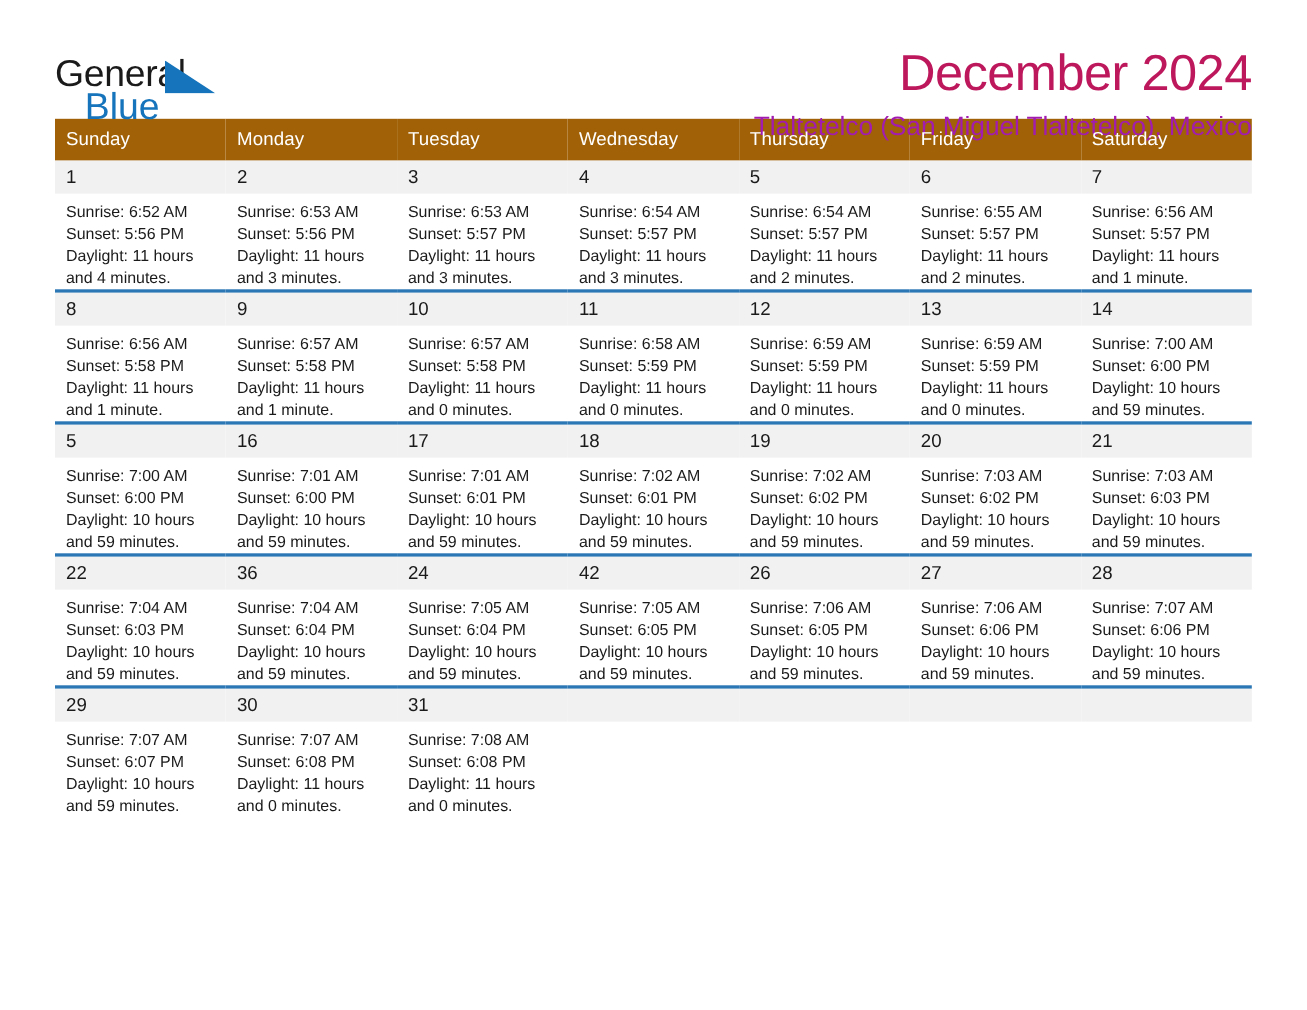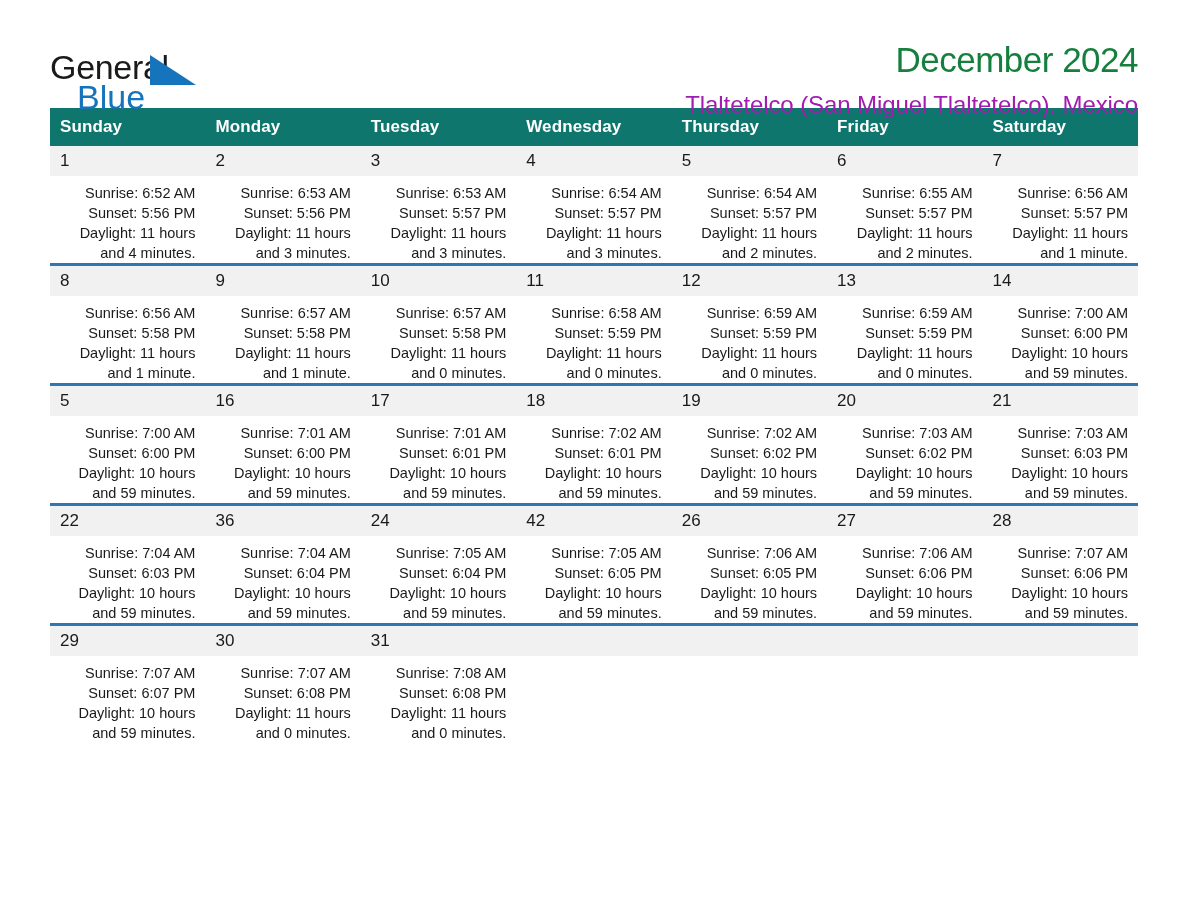--- a/index.html
+++ b/index.html
@@ -64,23 +64,23 @@
     color: #1574bb;
     font-weight: 400;
     line-height: 1;
   }
   .titles {
     text-align: right;
     flex: 1 1 auto;
     padding-top: 0;
   }
   .month-title {
-    font-size: 35px;
+    font-size: 46px;
     font-weight: 400;
-    color: #15803d;
+    color: #be185d;
     line-height: 1.05;
     letter-spacing: -0.5px;
   }
   .location-title {
     font-size: 24px;
     font-weight: 400;
     color: #a21caf;
     margin-top: 12px;
     letter-spacing: -0.1px;
   }
@@ -88,24 +88,24 @@
   
   .calendar {
     width: 1088px;
     border-collapse: collapse;
     table-layout: fixed;
     margin-top: 16px;
   }
   .calendar col { width: 155.43px; }
 
   .calendar thead th {
-    background: #0f766e;
+    background: #a16207;
     color: #ffffff;
     font-size: 17px;
-    font-weight: 700;
+    font-weight: 400;
     text-align: left;
     padding: 9px 0 9px 10px;
     height: 17px;
     letter-spacing: 0.1px;
   }
 
   .week-row td {
     vertical-align: top;
     padding: 0;
     border-top: 3px solid #2b77b5;
@@ -123,21 +123,20 @@
     padding: 5px 0 6px 10px;
     height: 19px;
     line-height: 19px;
   }
   .daynum.empty { color: transparent; }
   .details {
     padding: 7px 10px 0 10px;
     font-size: 14.5px;
     line-height: 20px;
     color: #1a1a1a;
-    text-align: right;
   }
   .details div { white-space: nowrap; }
 </style>
 </head>
 <body>
 
 <div class="page">
 
   <div class="masthead">
 

